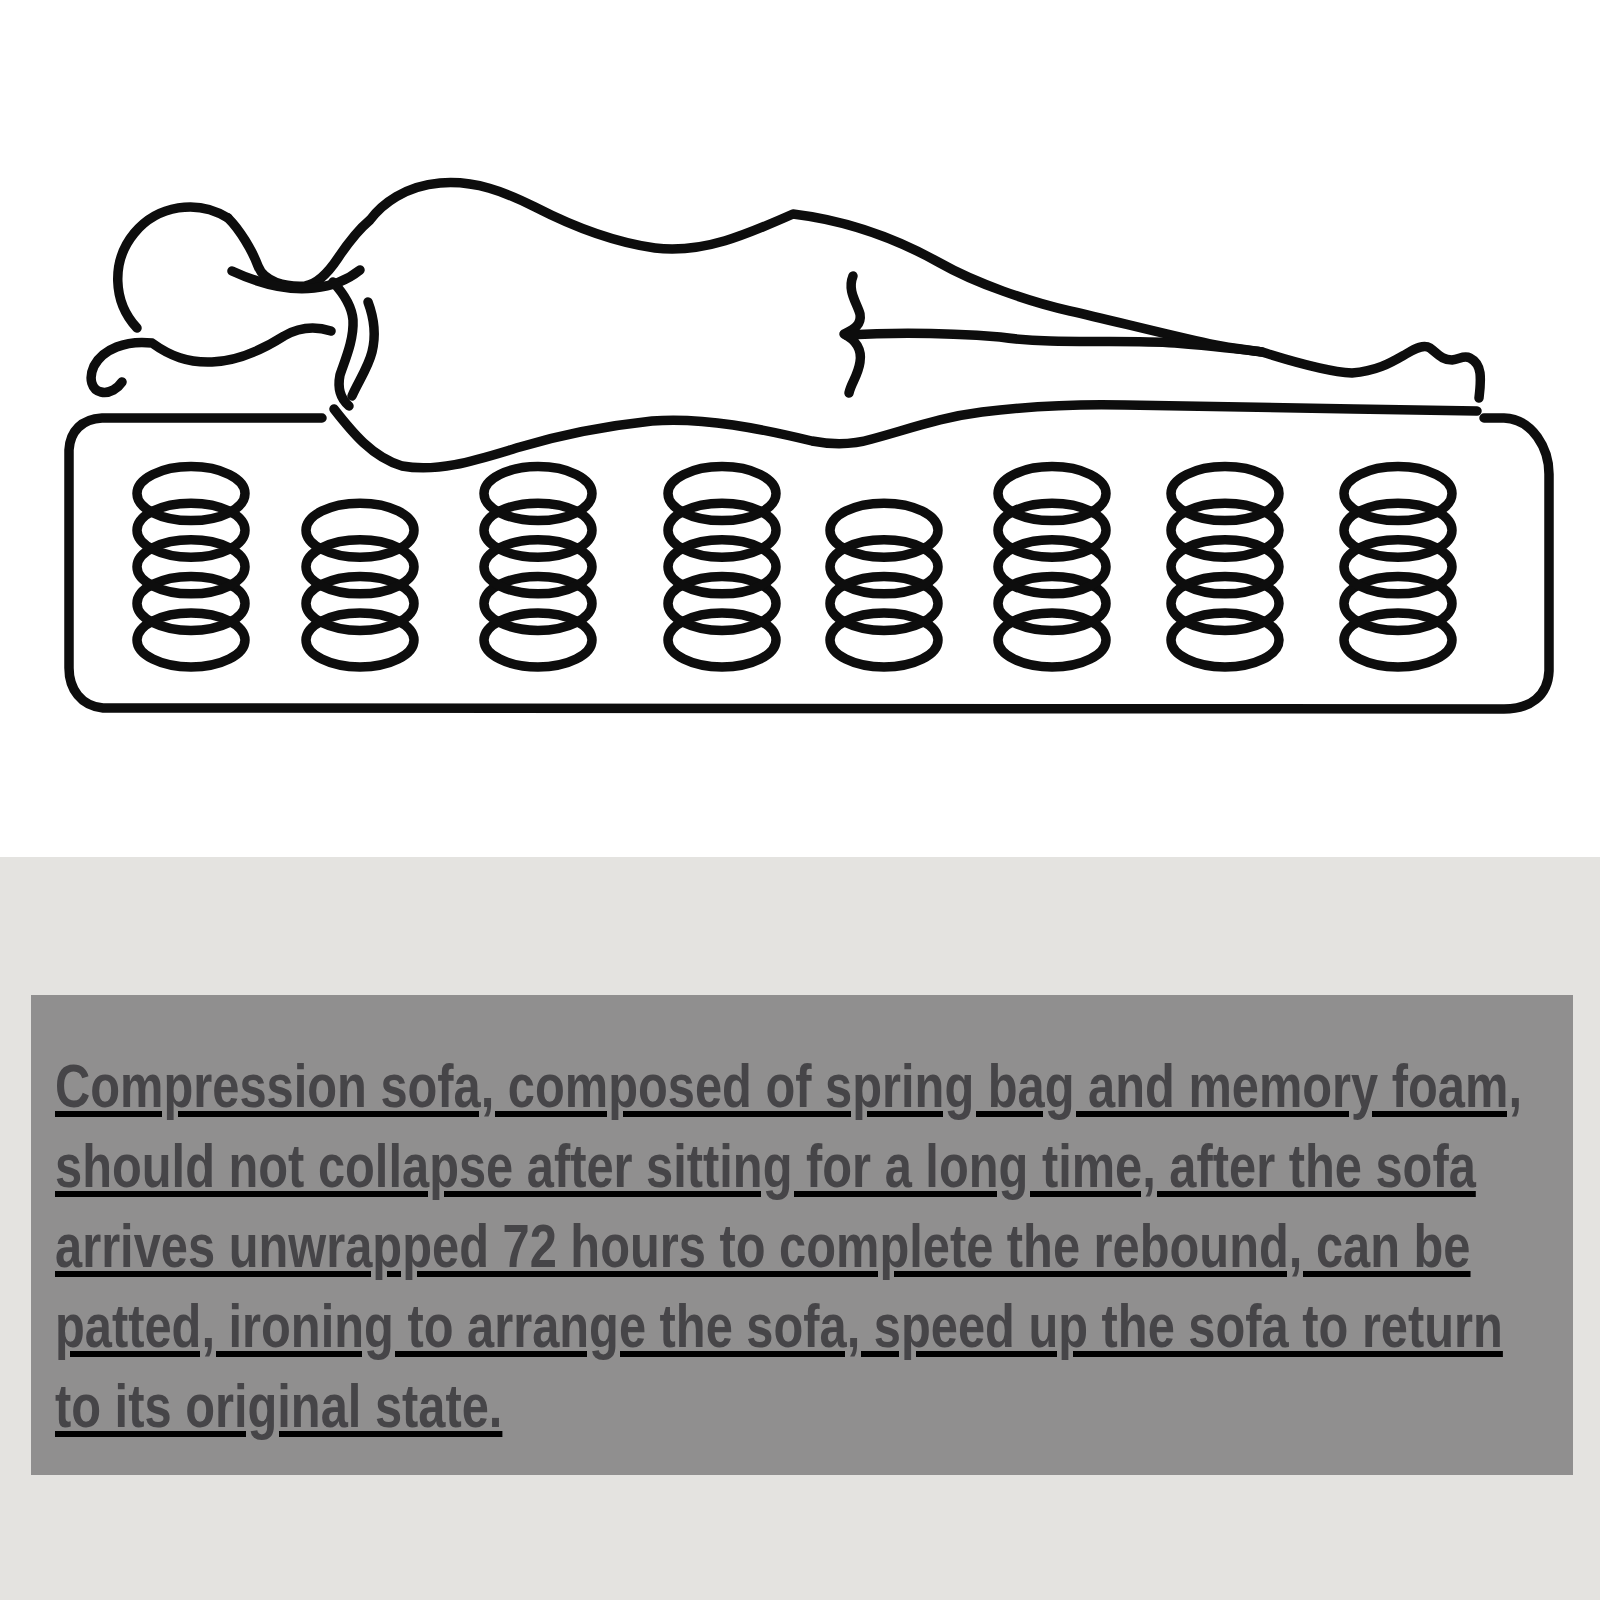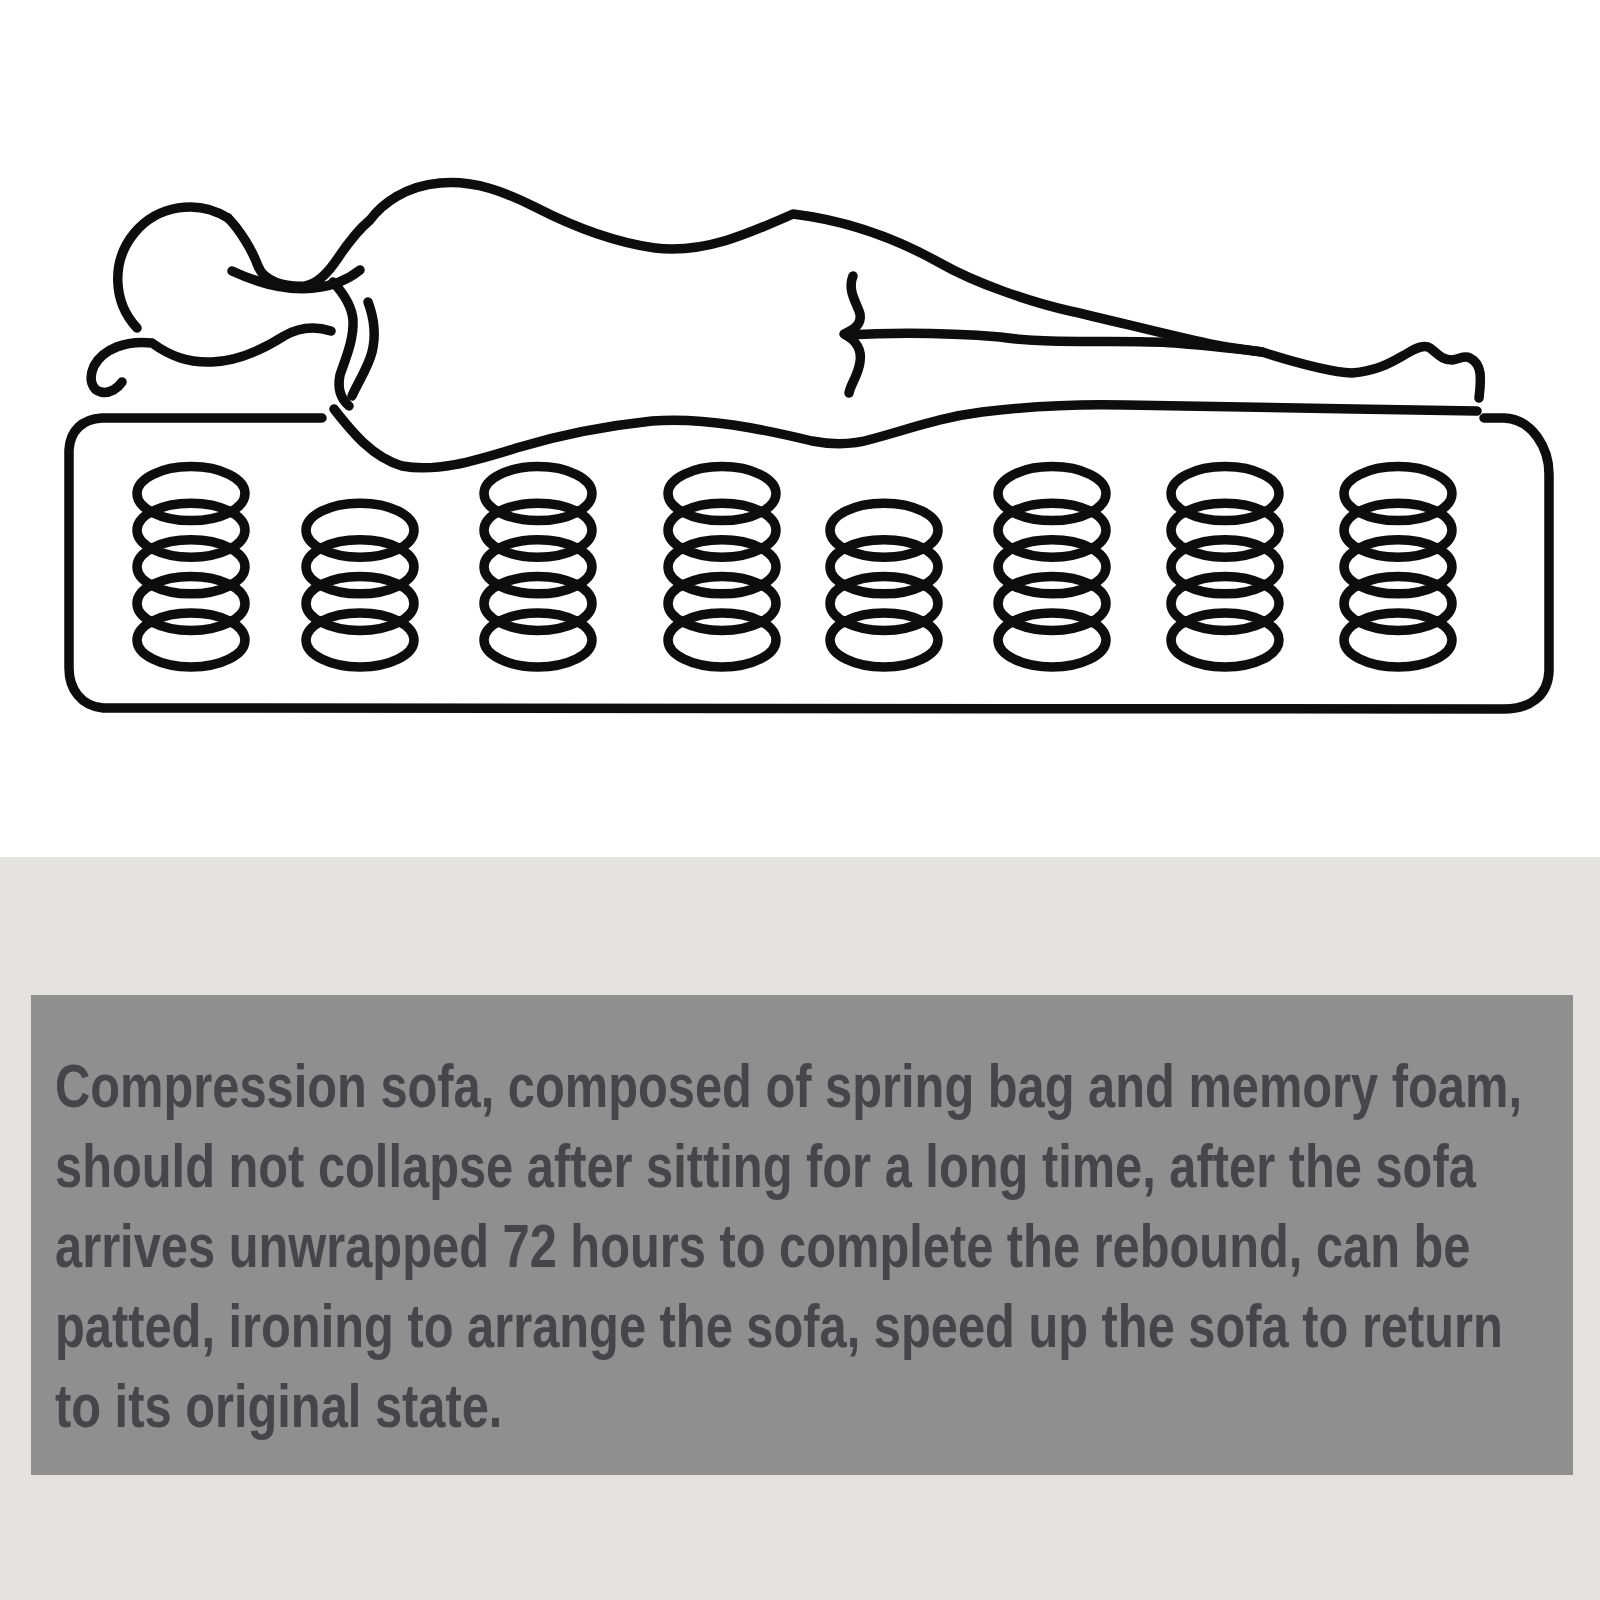--- a/index.html
+++ b/index.html
@@ -33,20 +33,21 @@
   .note-box {
     position: absolute;
     left: 31px;
     top: 995px;
     width: 1542px;
     height: 480px;
     background: #908f8f;
     box-sizing: border-box;
     padding: 51px 0 2px 24px;
     overflow: visible;
+    text-decoration: underline;
   }
   .note-line {
     height: 80px;
     line-height: 80px;
     font-size: 61px;
     font-weight: bold;
     color: #464548;
     white-space: nowrap;
     transform: scaleX(0.80);
     transform-origin: left center;

